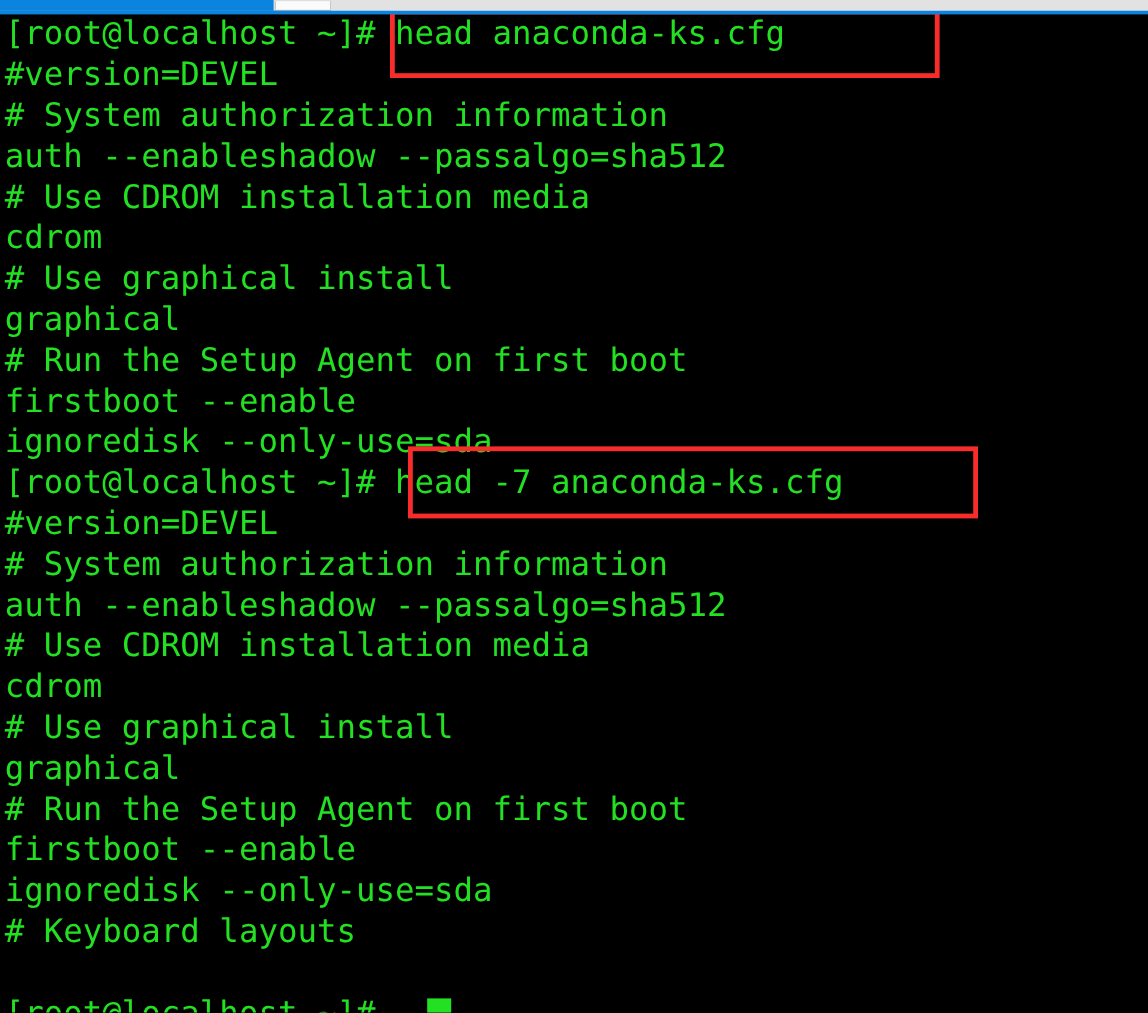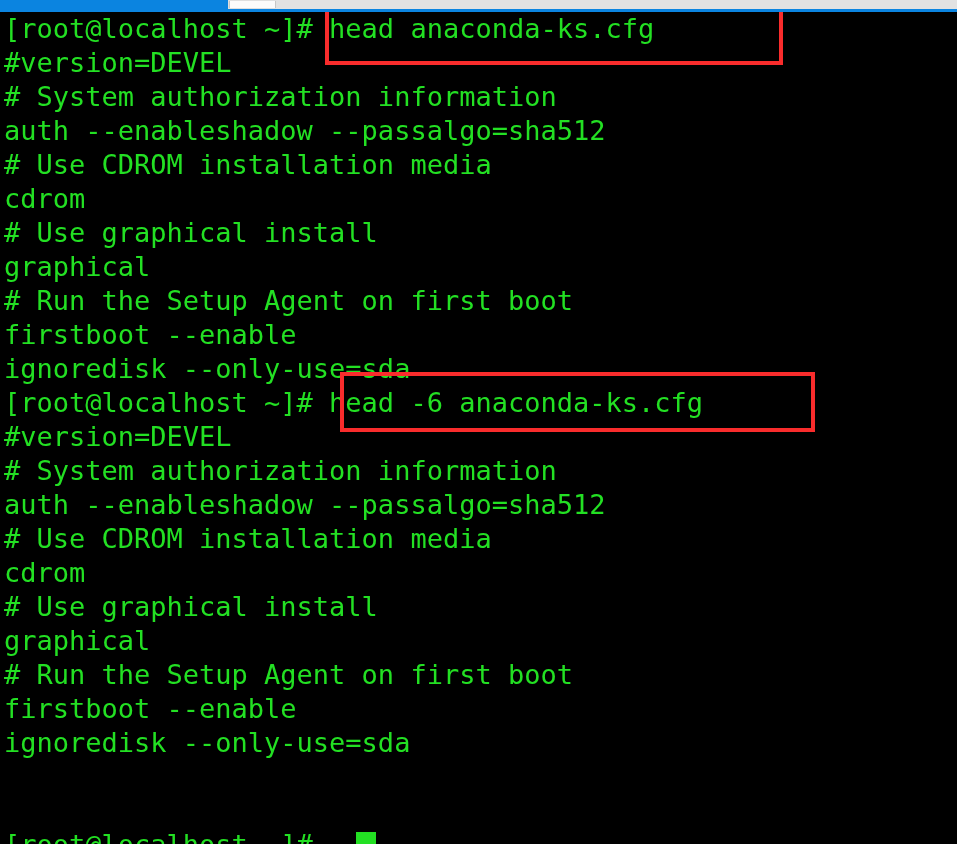--- a/index.html
+++ b/index.html
@@ -113,31 +113,32 @@
     <div class="line" style="top:34px">#version=DEVEL</div>
     <div class="line" style="top:68px"># System authorization information</div>
     <div class="line" style="top:102px">auth --enableshadow --passalgo=sha512</div>
     <div class="line" style="top:136px"># Use CDROM installation media</div>
     <div class="line" style="top:170px">cdrom</div>
     <div class="line" style="top:204px"># Use graphical install</div>
     <div class="line" style="top:238px">graphical</div>
     <div class="line" style="top:272px"># Run the Setup Agent on first boot</div>
     <div class="line" style="top:306px">firstboot --enable</div>
     <div class="line" style="top:340px">ignoredisk --only-use=sda</div>
-    <div class="line" style="top:374px">[root@localhost ~]# head -6 anaconda-ks.cfg</div>
+    <div class="line" style="top:374px">[root@localhost ~]# head -7 anaconda-ks.cfg</div>
     <div class="line" style="top:408px">#version=DEVEL</div>
     <div class="line" style="top:442px"># System authorization information</div>
     <div class="line" style="top:476px">auth --enableshadow --passalgo=sha512</div>
     <div class="line" style="top:510px"># Use CDROM installation media</div>
     <div class="line" style="top:544px">cdrom</div>
     <div class="line" style="top:578px"># Use graphical install</div>
     <div class="line" style="top:612px">graphical</div>
     <div class="line" style="top:646px"># Run the Setup Agent on first boot</div>
     <div class="line" style="top:680px">firstboot --enable</div>
     <div class="line" style="top:714px">ignoredisk --only-use=sda</div>
+    <div class="line" style="top:748px"># Keyboard layouts</div>
     <div class="line" style="top:816px">[root@localhost ~]#</div>
 
     <div class="cursor-block" style="left:356px; top:820px;"></div>
   </div>
 
   <div class="redbox" style="left:325px; top:8px; width:458px; height:57px;"></div>
   <div class="redbox" style="left:340px; top:372px; width:475px; height:60px;"></div>
 
 </div>
 

